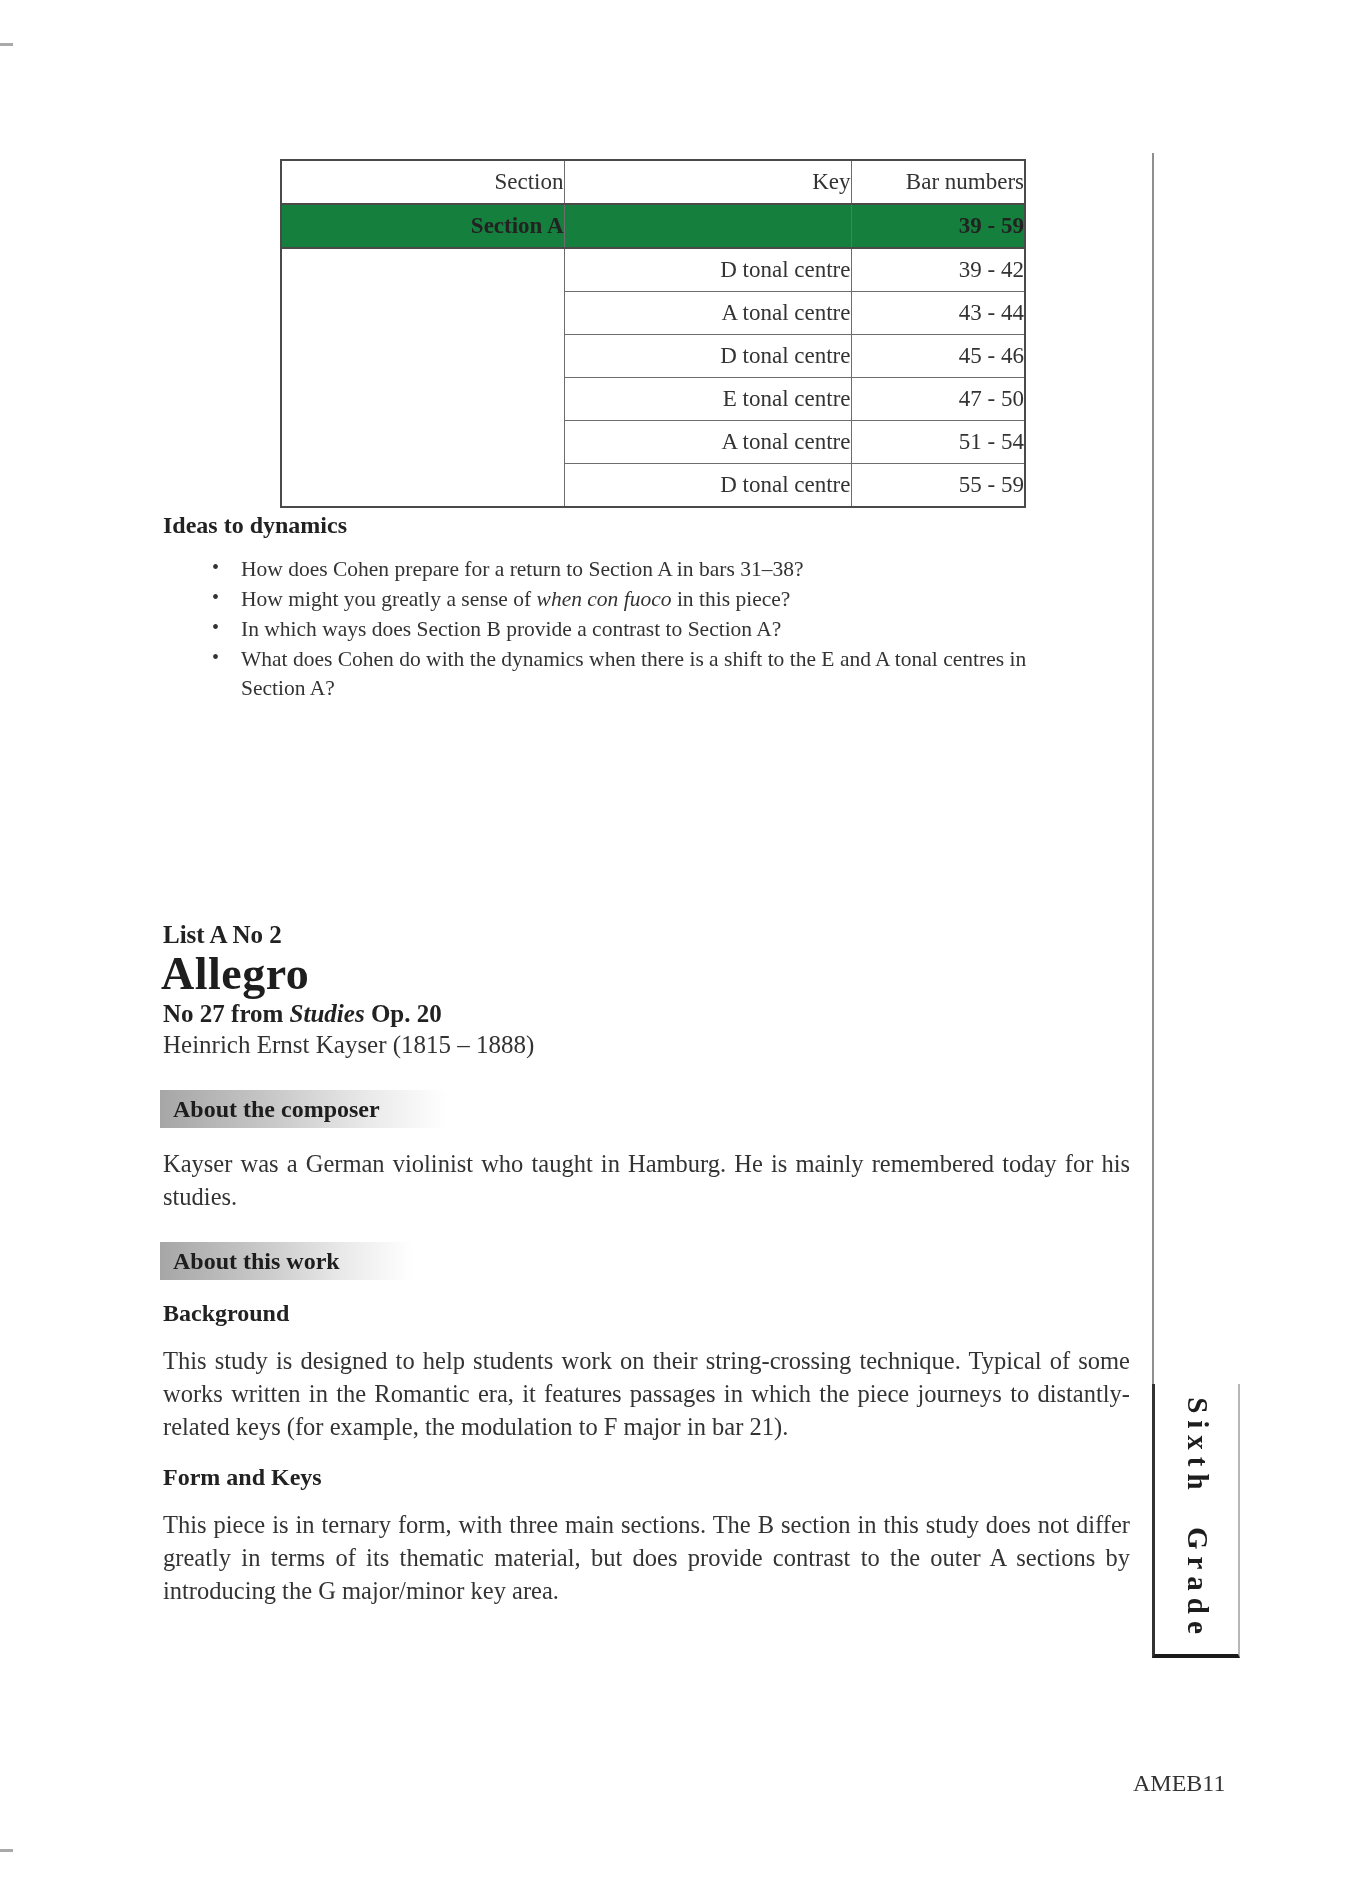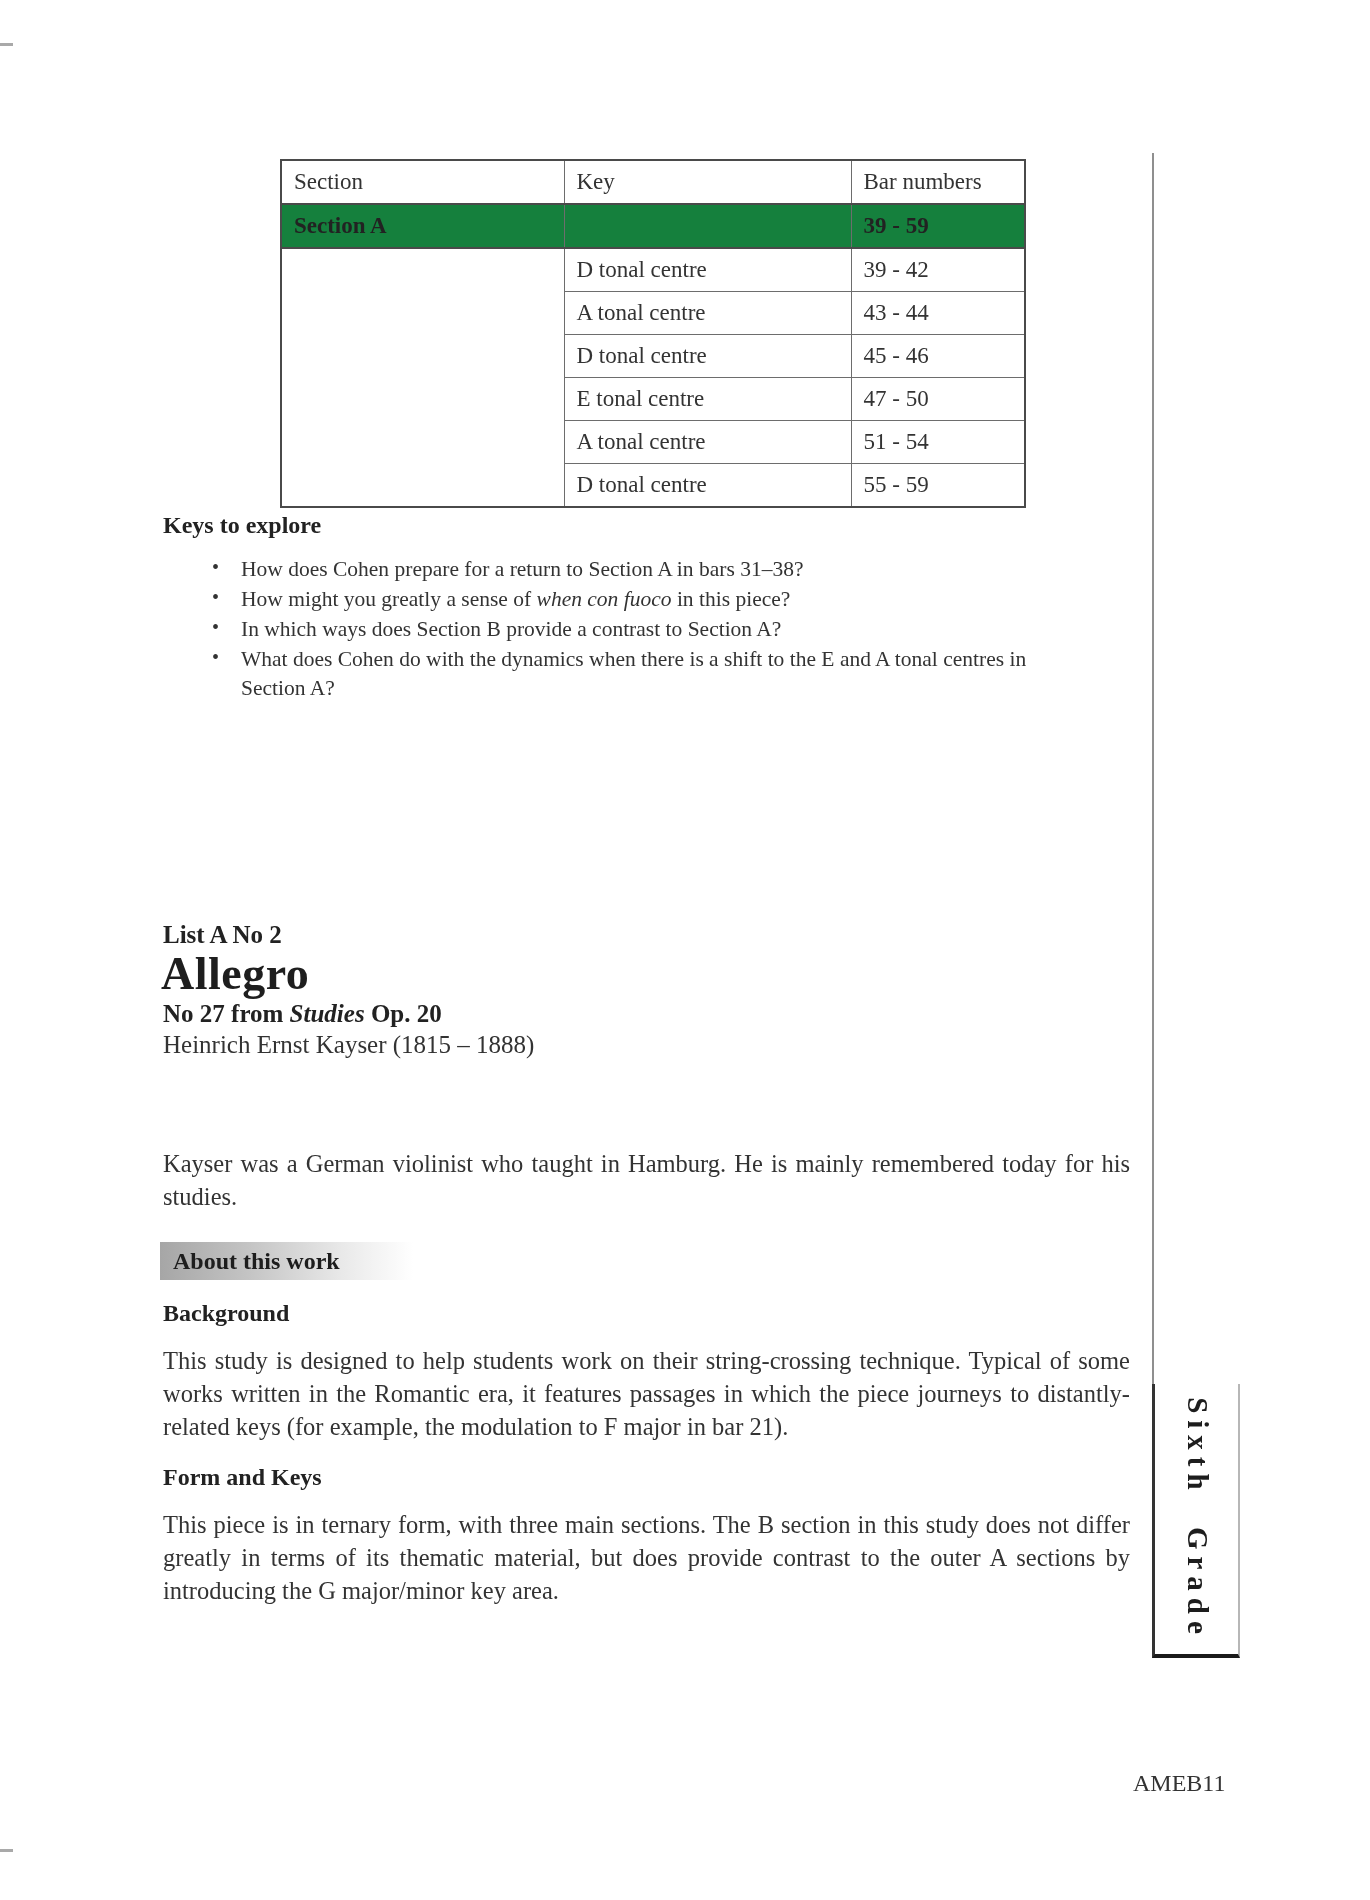--- a/index.html
+++ b/index.html
@@ -20,21 +20,21 @@
   .keys-table{
     position:absolute;left:280px;top:159px;
     border-collapse:collapse;
     font-size:23px;color:#333;
     table-layout:fixed;
   }
   .keys-table td,.keys-table th{
     border:1px solid #6d6d6d;
     padding:0 0 0 12px;
     height:42px;
-    text-align:left;vertical-align:middle;
+    text-align:right;vertical-align:middle;
     font-weight:normal;
     overflow:hidden;white-space:nowrap;
   }
   .keys-table{border:2px solid #4a4a4a;}
   .col-section{width:283px;}
   .col-key{width:287px;}
   .col-bars{width:174px;}
   .group-row td{
     background:#15803d;
     font-weight:bold;color:#222;
@@ -158,21 +158,21 @@
         <td>A tonal centre</td>
         <td>51 - 54</td>
       </tr>
       <tr>
         <td>D tonal centre</td>
         <td>55 - 59</td>
       </tr>
     </tbody>
   </table>
 
-  <div class="ideas-heading">Keys to explore</div>
+  <div class="ideas-heading">Ideas to dynamics</div>
   <ul class="ideas-list">
     <li>
       <span class="bullet-dot">•</span>
       <span>How does Cohen prepare for a return to Section A in bars 31–38?</span><em></em><span></span>
     </li>
     <li>
       <span class="bullet-dot">•</span>
       <span>How might you greatly a sense of </span><em>when con fuoco</em><span> in this piece?</span>
     </li>
     <li>
@@ -183,20 +183,21 @@
       <span class="bullet-dot">•</span>
       <span>What does Cohen do with the dynamics when there is a shift to the E and A tonal centres in Section A?</span><em></em><span></span>
     </li>
   </ul>
 
   <div class="list-label">List A No 2</div>
   <div class="work-title">Allegro</div>
   <div class="work-subtitle"><span>No 27 from </span><em>Studies</em><span> Op. 20</span></div>
   <div class="work-composer">Heinrich Ernst Kayser (1815 – 1888)</div>
 
+  <div class="grad-heading composer">About the composer</div>
   <p class="body-para para-composer">Kayser was a German violinist who taught in Hamburg. He is mainly remembered today for his studies.</p>
 
   <div class="grad-heading work">About this work</div>
   <div class="sub-heading sub-background">Background</div>
   <p class="body-para para-background">This study is designed to help students work on their string-crossing technique. Typical of some works written in the Romantic era, it features passages in which the piece journeys to distantly-related keys (for example, the modulation to F major in bar 21).</p>
   <div class="sub-heading sub-form">Form and Keys</div>
   <p class="body-para para-form">This piece is in ternary form, with three main sections. The B section in this study does not differ greatly in terms of its thematic material, but does provide contrast to the outer A sections by introducing the G major/minor key area.</p>
 
   <div class="v-rule"></div>
   <div class="grade-tab">

